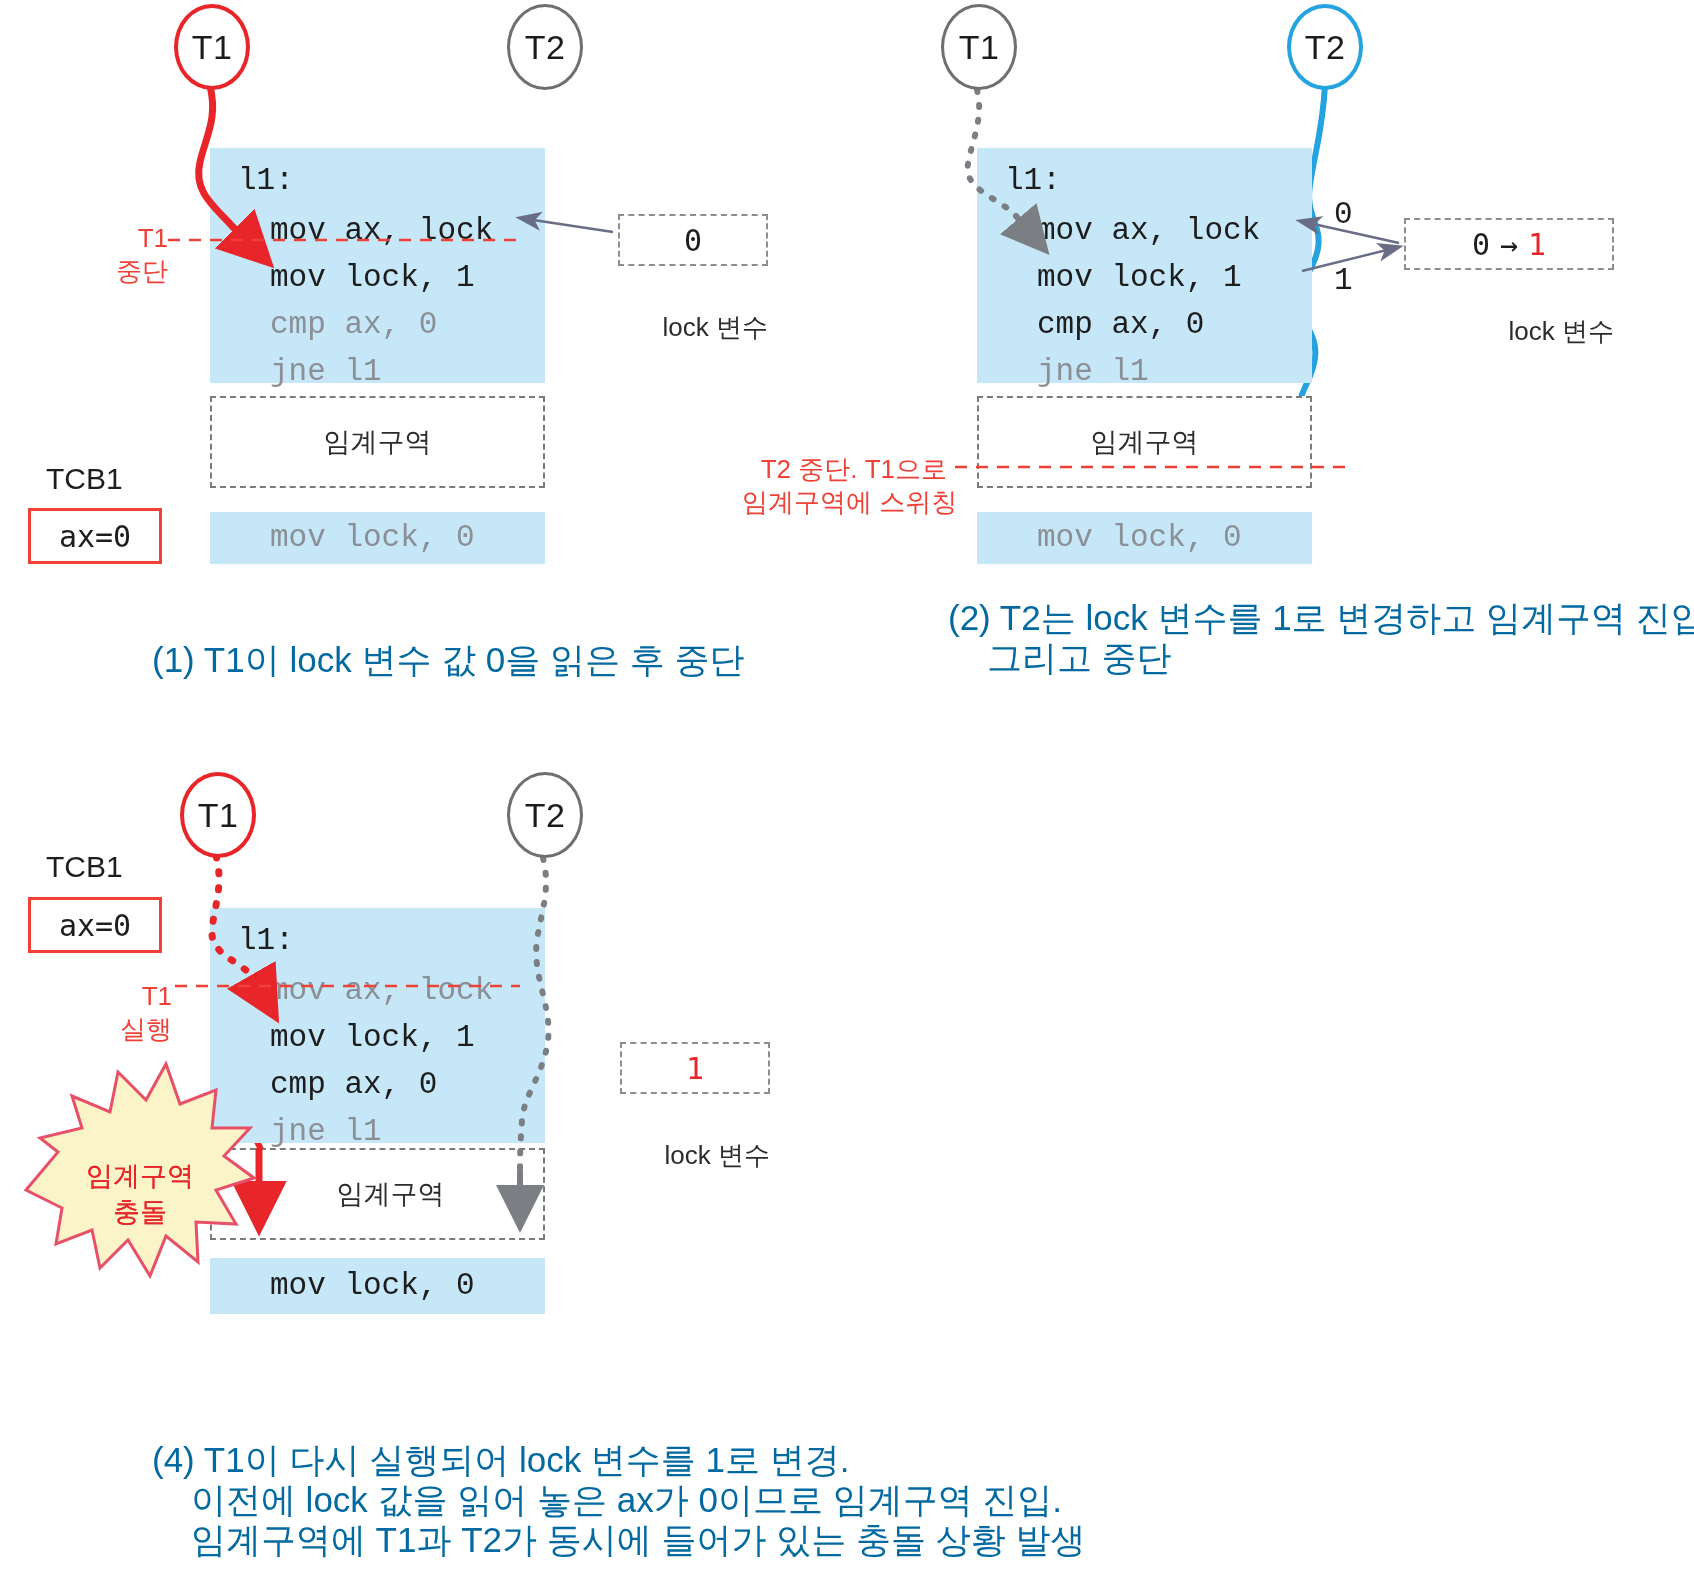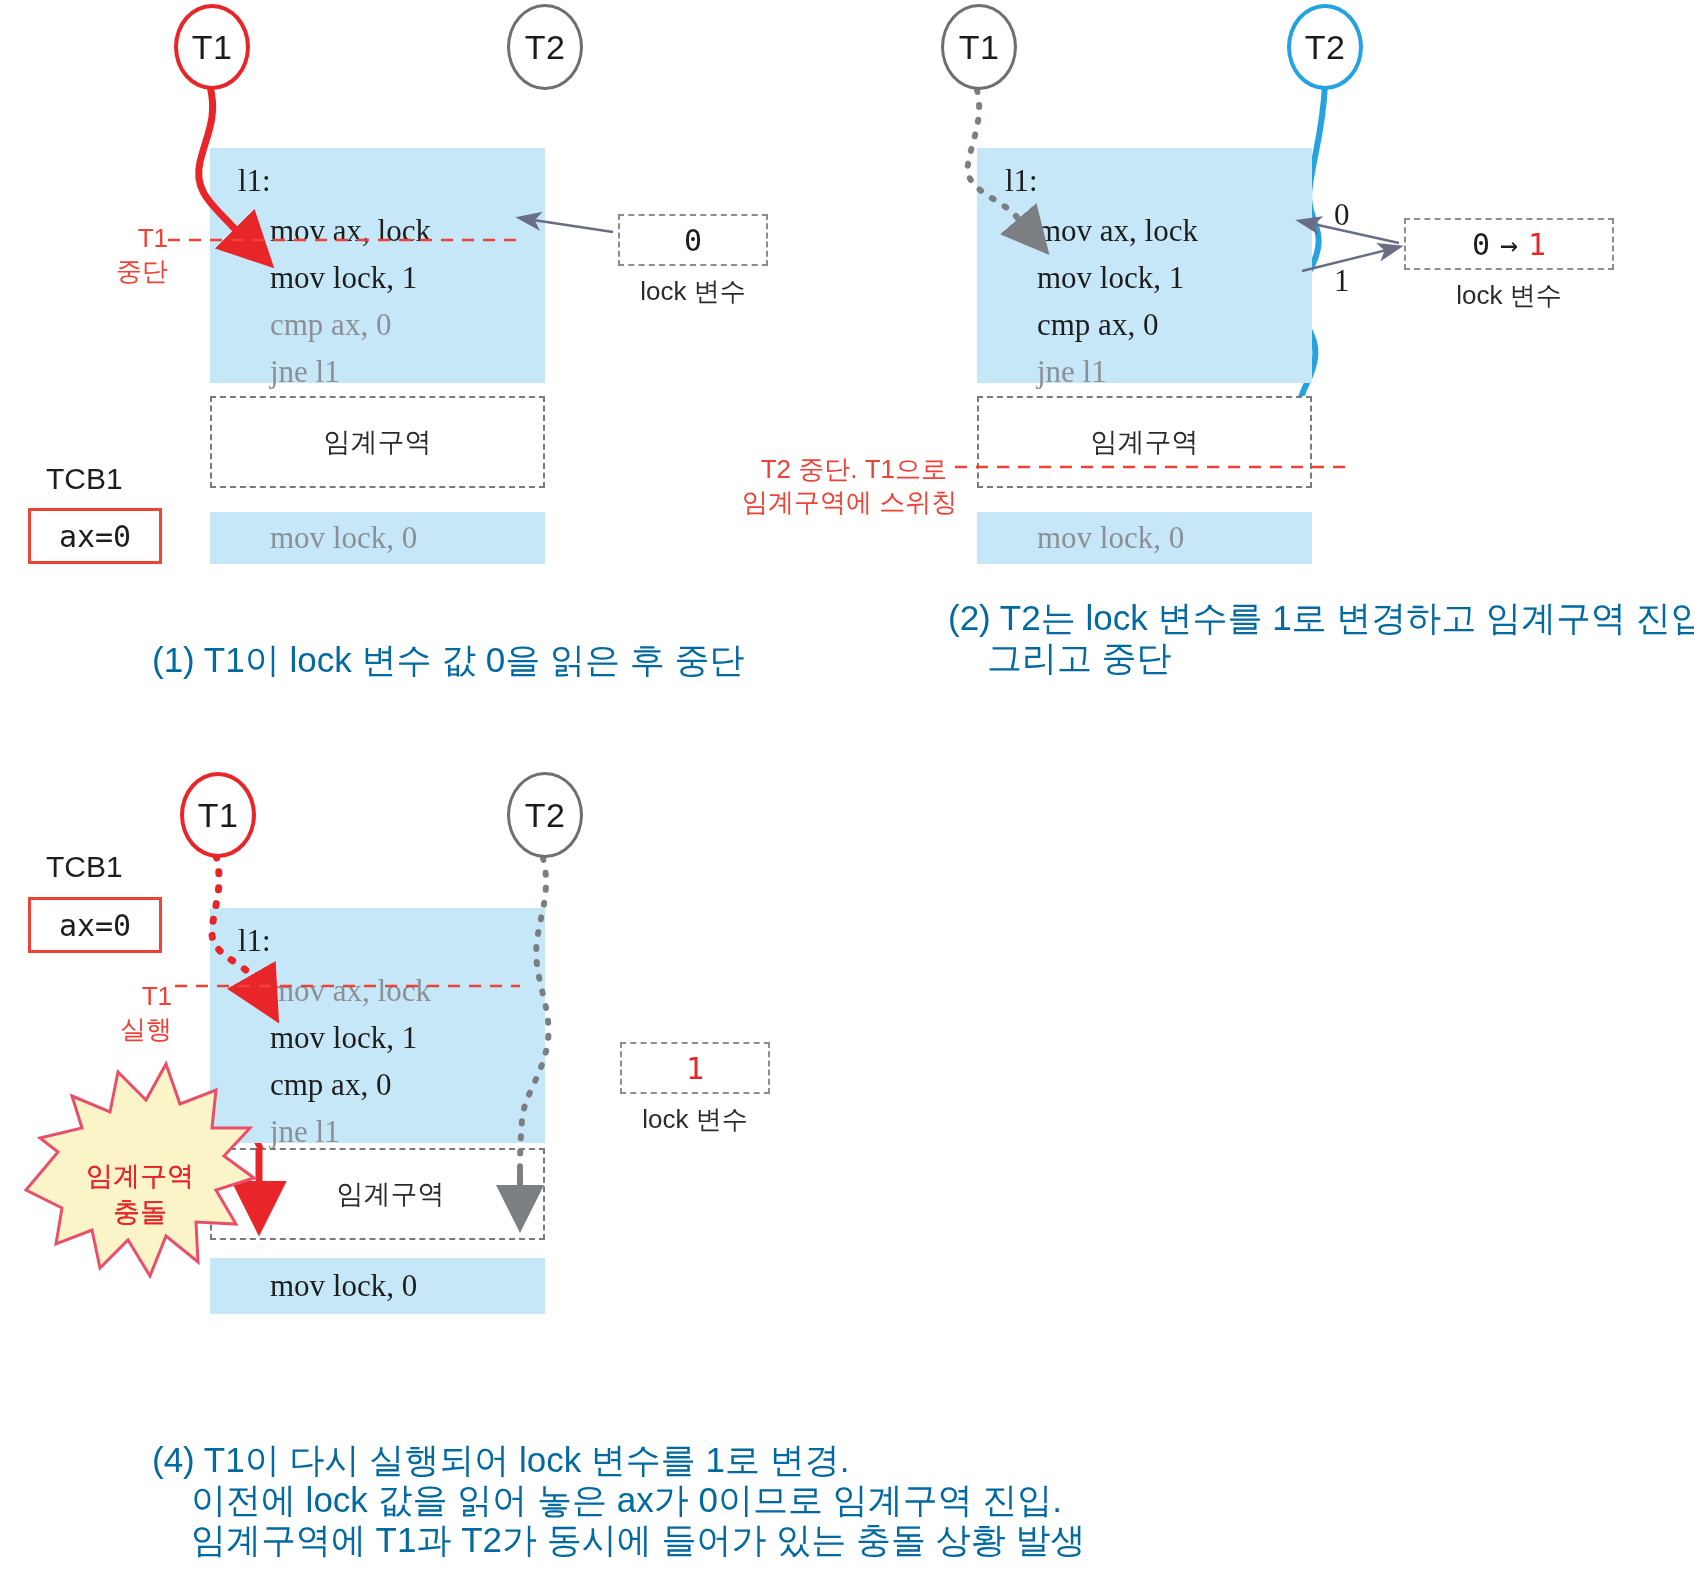--- a/index.html
+++ b/index.html
@@ -33,21 +33,21 @@
   .thread-node.blue  { border: 4px solid #25a3e0; color: #1b1b1b; }
 
   
   .code-block {
     position: absolute;
     background: #c5e7f7;
     box-sizing: border-box;
     z-index: 1;
   }
   .code-line {
-    font-family: Liberation Serif, serif;
+    font-family: Liberation Mono, monospace;
     font-size: 31px;
     line-height: 50px;
     white-space: pre;
     color: #1d1d1d;
   }
   .code-line.dim { color: #8b8f96; }
   .code-line.label { font-size: 31px; }
 
   
   .crit-box {
@@ -69,23 +69,24 @@
     box-sizing: border-box;
     display: flex; align-items: center; justify-content: center;
     font-family: "DejaVu Sans Mono", monospace;
     font-size: 30px;
     color: #1d1d1d;
     z-index: 3;
   }
   .lockvar-caption {
     position: absolute;
     font-size: 26px;
-    text-align: center;
+    text-align: right;
     color: #2b2b2b;
     white-space: nowrap;
+    margin-top: 36px;
   }
   .val-red { color: #e8262a; }
 
   
   .tcb-label {
     position: absolute;
     font-size: 30px;
     color: #1d1d1d;
     white-space: nowrap;
   }

